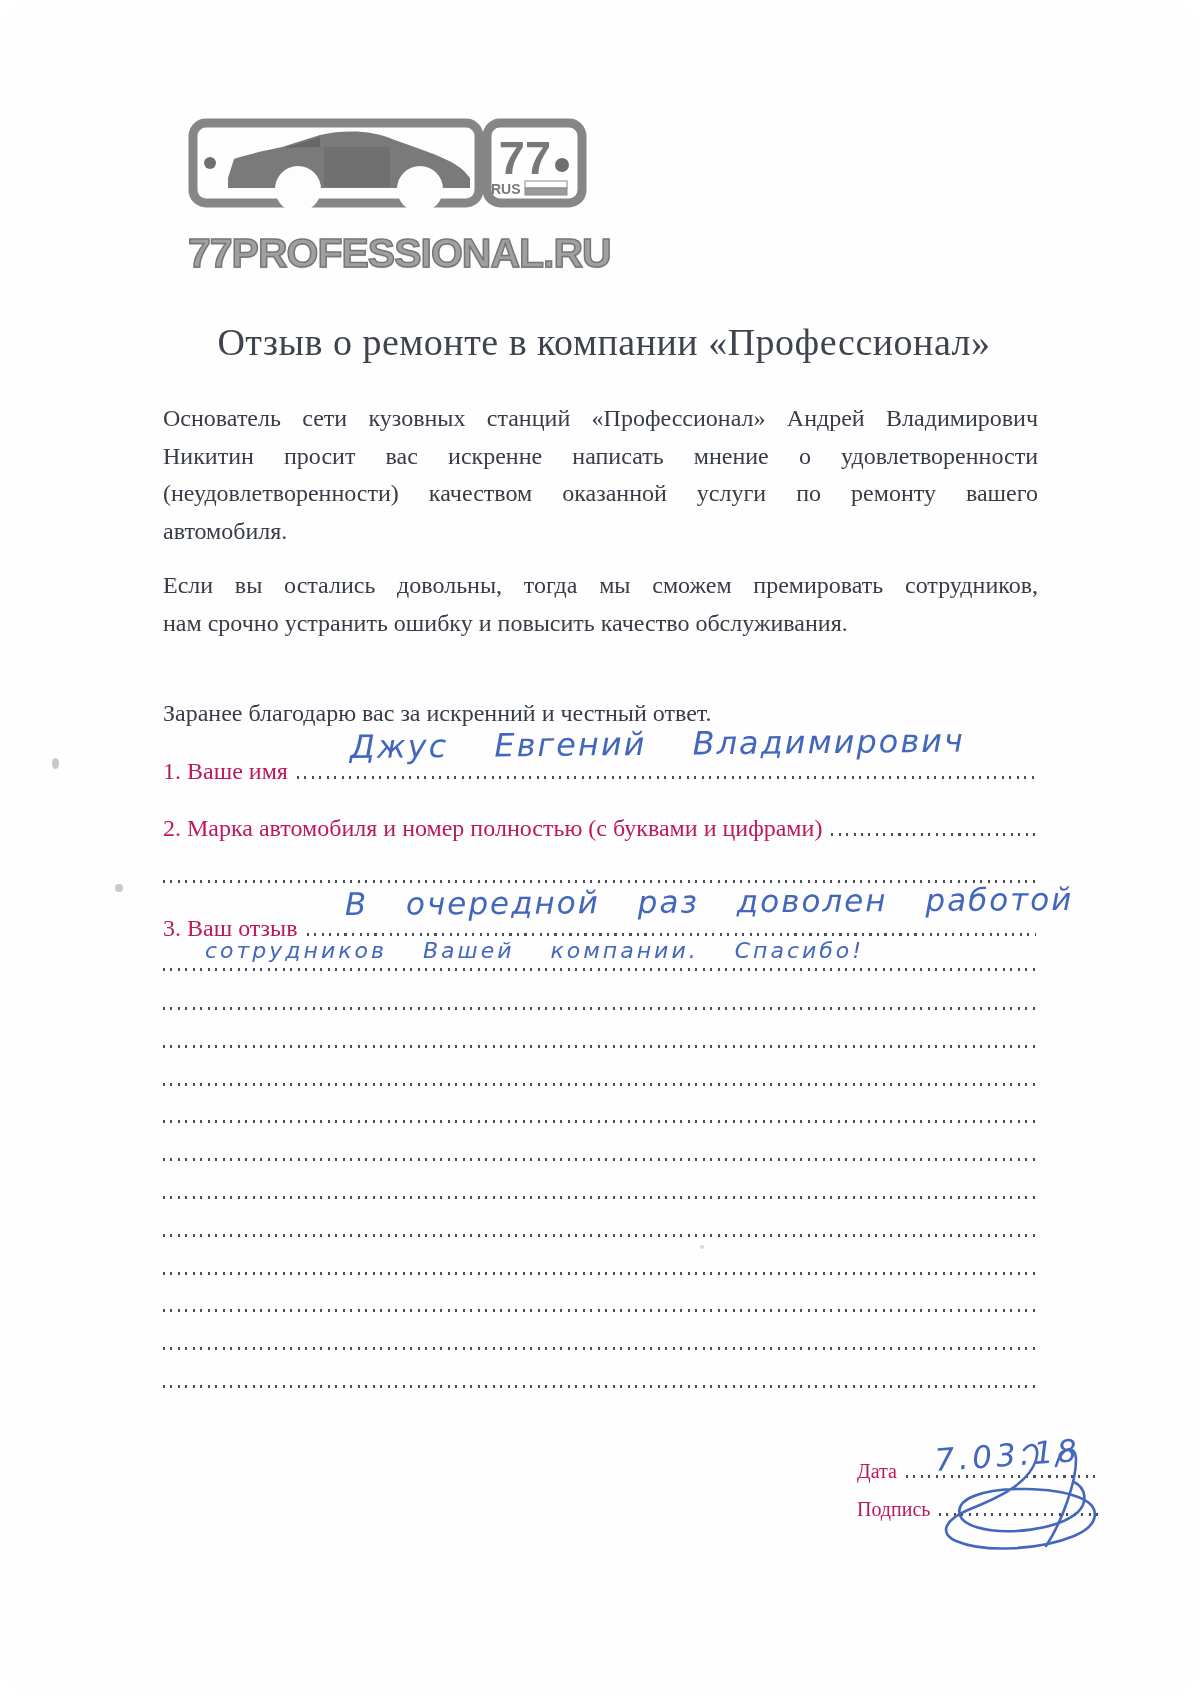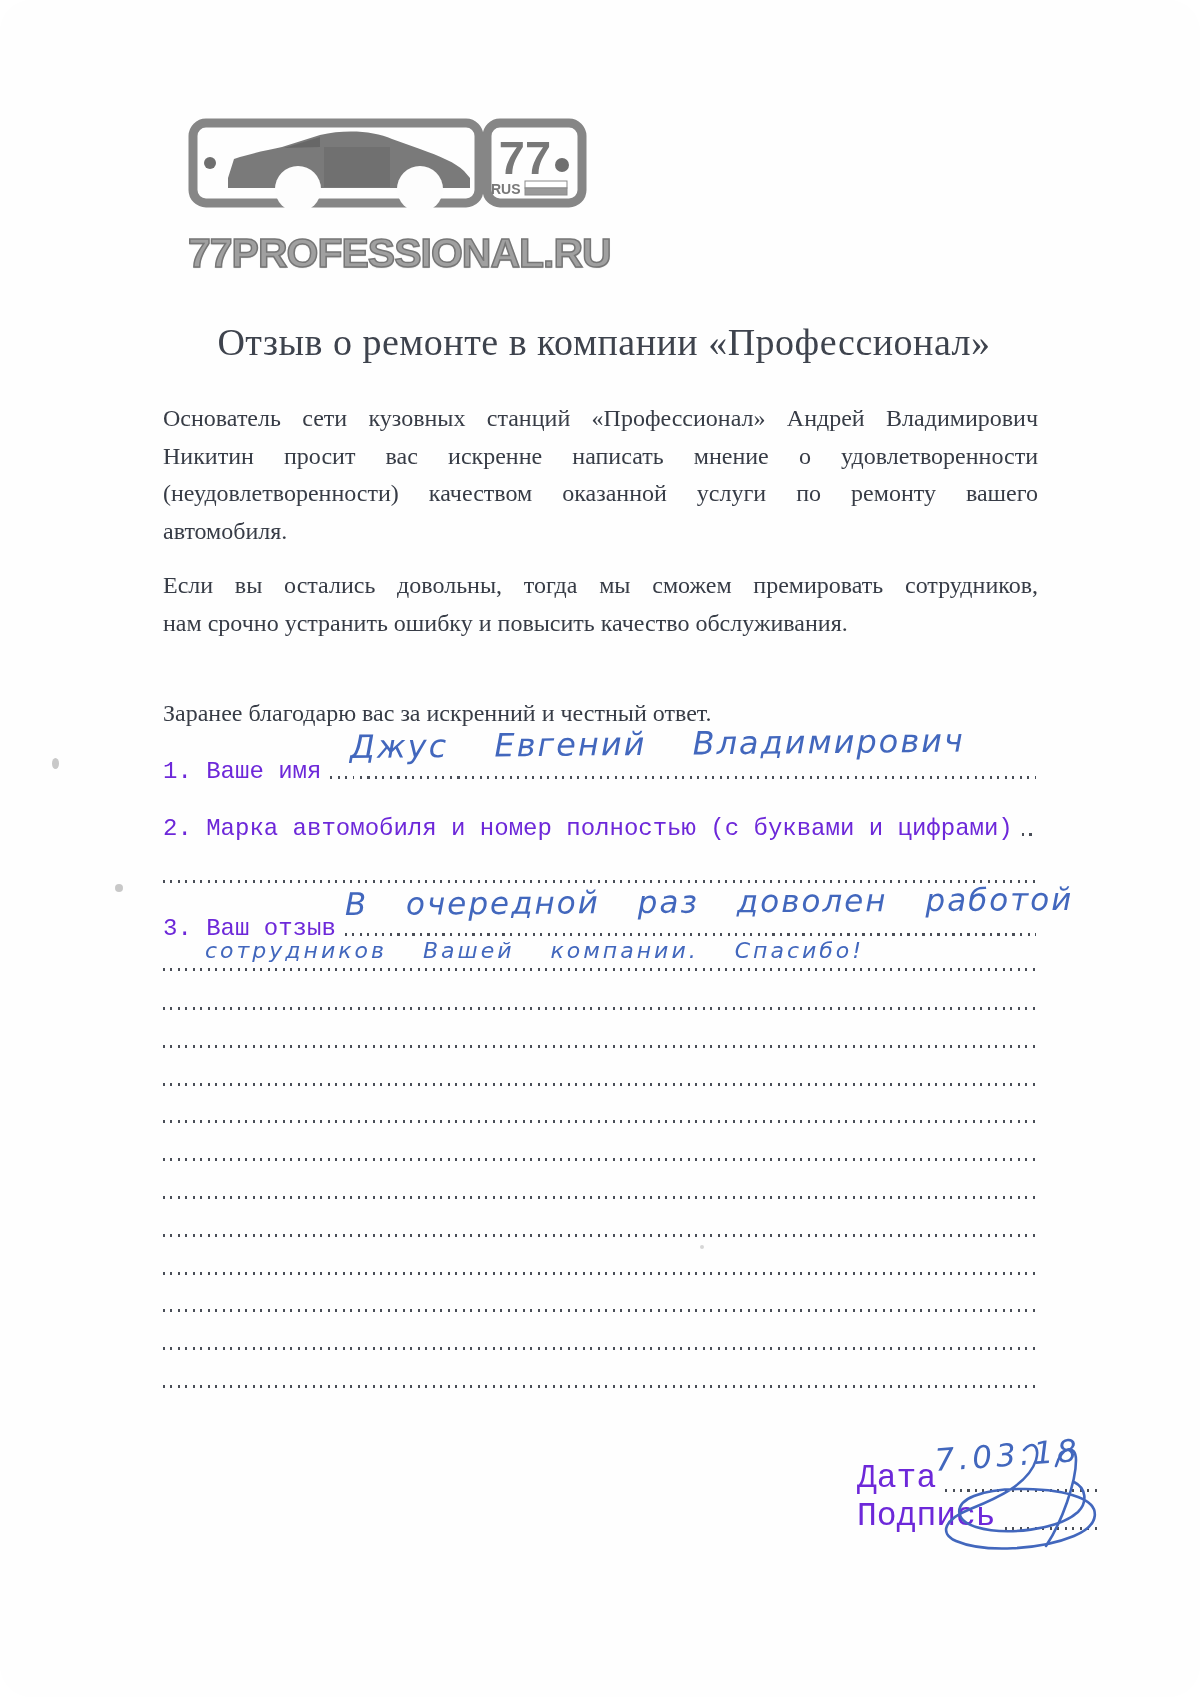--- a/index.html
+++ b/index.html
@@ -29,21 +29,21 @@
     position:absolute;left:0;top:316px;width:1200px;margin:4px;
     text-align:center;font-weight:normal;
     font-size:38px;color:#3e434d;letter-spacing:.5px;
   }
   .para{position:absolute;left:163px;width:875px;font-size:24px;line-height:37.5px;}
   .para .line{text-align:justify;text-align-last:justify;}
   .para .line.last{text-align-last:left;}
   .single-line{position:absolute;left:163px;width:875px;font-size:24px;}
   
   .frow{position:absolute;left:163px;width:875px;display:flex;align-items:baseline;font-size:24px;}
-  .flabel{white-space:nowrap;color:#6d28d9;font-family:Liberation Mono, monospace;}
+  .flabel{white-space:nowrap;color:#be185d;}
   .leader{
     flex:1;height:3px;align-self:flex-end;margin:0 2px 6px 9px;
     background-image:repeating-linear-gradient(90deg, rgba(58,63,73,.92) 0 2px, transparent 2px 7.5px);
   }
   .dotline{
     position:absolute;left:163px;width:875px;height:3px;
     background-image:repeating-linear-gradient(90deg, rgba(58,63,73,.92) 0 2px, transparent 2px 7.5px);
   }
   
   .hw{
@@ -54,21 +54,21 @@
     white-space:nowrap;
     transform-origin:left bottom;
     letter-spacing:2px;
   }
   .hw-name{left:350px;top:728px;font-size:32px;word-spacing:34px;transform:rotate(-0.6deg);}
   .hw-car{left:242px;top:845px;font-size:30px;word-spacing:16px;}
   .hw-review1{left:345px;top:886px;font-size:31px;word-spacing:26px;transform:rotate(-0.4deg);}
   .hw-review2{left:205px;top:938px;font-size:22px;letter-spacing:3px;word-spacing:26px;}
   .hw-date{left:936px;top:1442px;font-size:31px;letter-spacing:4px;transform:rotate(-4deg);}
   
-  .foot-row{position:absolute;left:857px;width:245px;display:flex;align-items:flex-end;font-size:33px;}
+  .foot-row{position:absolute;left:857px;width:245px;display:flex;align-items:flex-end;font-size:20px;}
   .foot-row .leader{margin-bottom:5px;}
   .sig-svg{position:absolute;left:928px;top:1438px;width:192px;height:132px;}
   
   .speck{position:absolute;background:#9a9a9a;border-radius:50%;opacity:.55;}
 </style>
 </head>
 <body>
 
 <div class="page">
 

